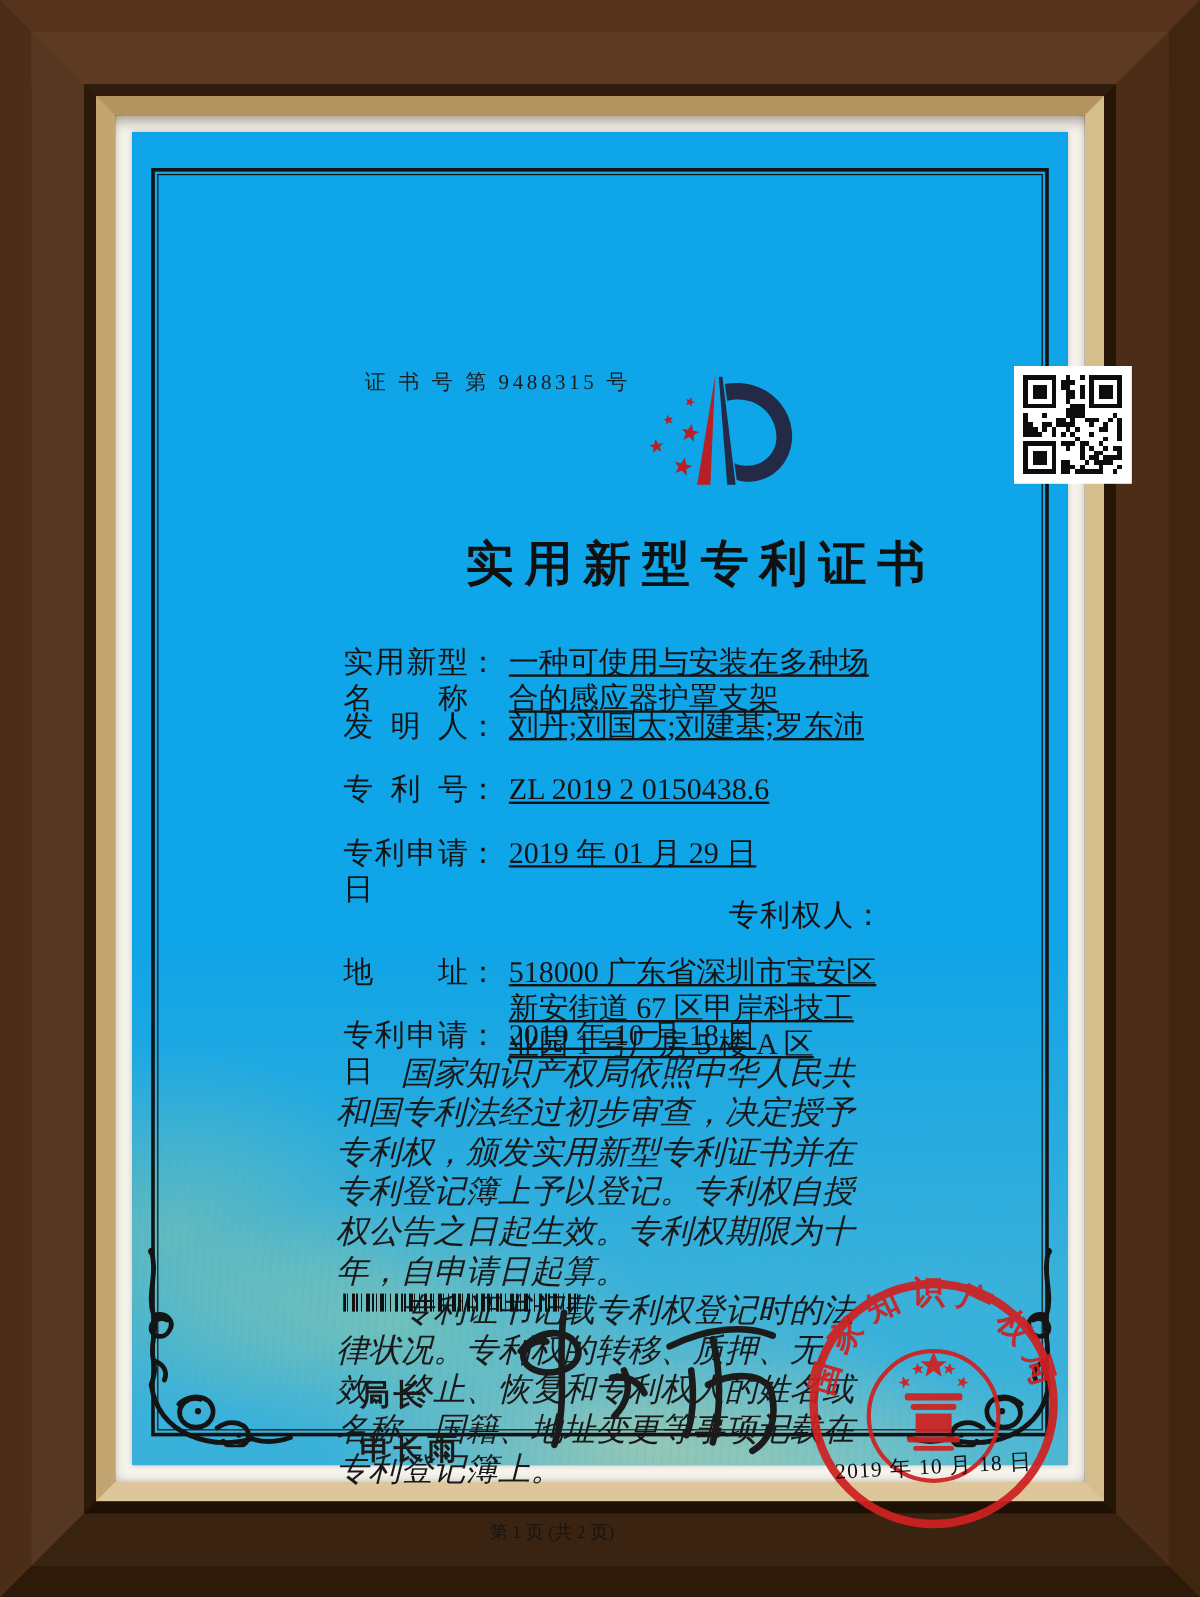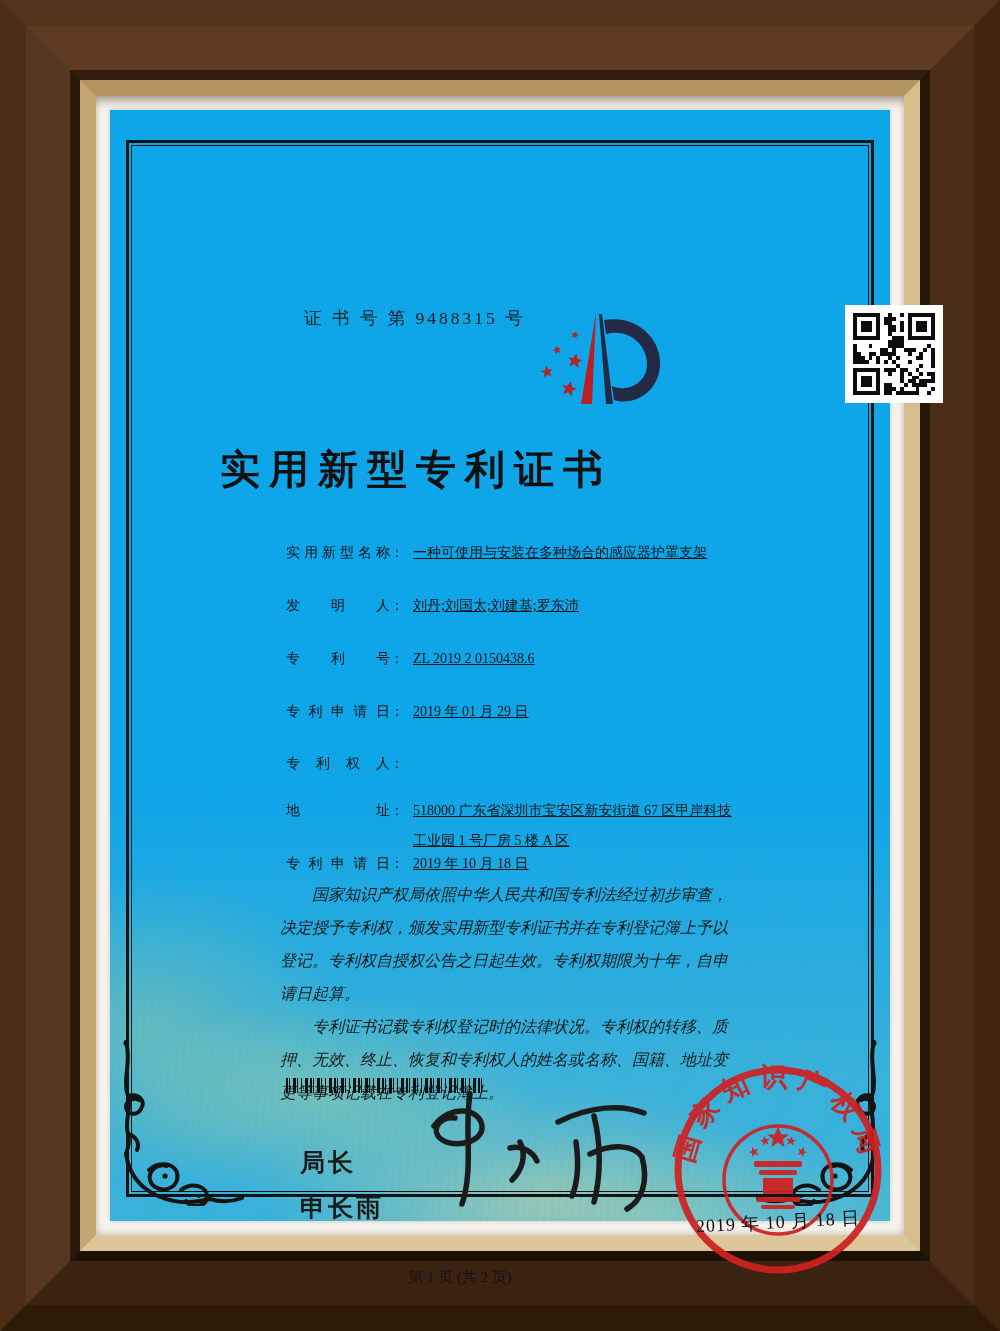--- a/index.html
+++ b/index.html
@@ -34,29 +34,29 @@
   .cborder::before{content:"";position:absolute;inset:2px;border:1.6px solid #131313;}
   .flourish{position:absolute;width:128px;height:166px;bottom:-12px;}
   .fl-left{left:-10px;}
   .fl-right{right:-10px;transform:scaleX(-1);}
   
   .content{position:absolute;inset:110px;color:#141414;}
   .cert-no{position:absolute;left:84px;top:86px;font-size:17.5px;letter-spacing:3px;color:#1d1d1d;}
   .logo{position:absolute;left:306px;top:86px;width:142px;height:114px;}
   .qr{position:absolute;left:625px;top:85px;width:98px;height:98px;background:#fff;}
   .qr svg{width:100%;height:100%;}
-  .title{position:absolute;left:0;right:0;top:222px;text-align:left;font-size:40px;
+  .title{position:absolute;left:0;right:0;top:222px;text-align:right;font-size:40px;
          font-weight:700;letter-spacing:9px;color:#101010;}
-  .frow{position:absolute;left:66px;right:44px;display:flex;font-size:14px;line-height:30px;}
+  .frow{position:absolute;left:66px;right:44px;display:flex;font-size:25px;line-height:30px;justify-content:flex-end;}
   .flabel{flex:0 0 104px;width:104px;text-align:justify;text-align-last:justify;}
   .fcolon{flex:0 0 auto;}
   .fvalue{flex:1;margin-left:9px;text-decoration:underline;}
   .grant2{position:absolute;left:322px;top:0;white-space:nowrap;}
   .grant2 .flabel{display:inline-block;}
-  .paras{position:absolute;left:60px;right:46px;top:658px;font-size:16px;line-height:33px;
+  .paras{position:absolute;left:60px;right:46px;top:658px;font-size:27px;line-height:33px;
          font-style:italic;color:#191919;}
   .paras p{margin:0;text-indent:2em;}
   .barcode{position:absolute;left:66px;top:858px;width:198px;height:15px;
     background:
       repeating-linear-gradient(90deg,#111 0 2px,transparent 2px 3px,#111 3px 4px,transparent 4px 7px,
         #111 7px 10px,transparent 10px 11px,#111 11px 12px,transparent 12px 15px,
         #111 15px 16px,transparent 16px 19px,#111 19px 22px,transparent 22px 24px);}
   .director{position:absolute;left:80px;top:926px;font-family:"Liberation Sans","DejaVu Sans",sans-serif;
             font-weight:700;font-size:25px;letter-spacing:3px;color:#1a1a1a;}
   .director div{margin-bottom:12px;}

